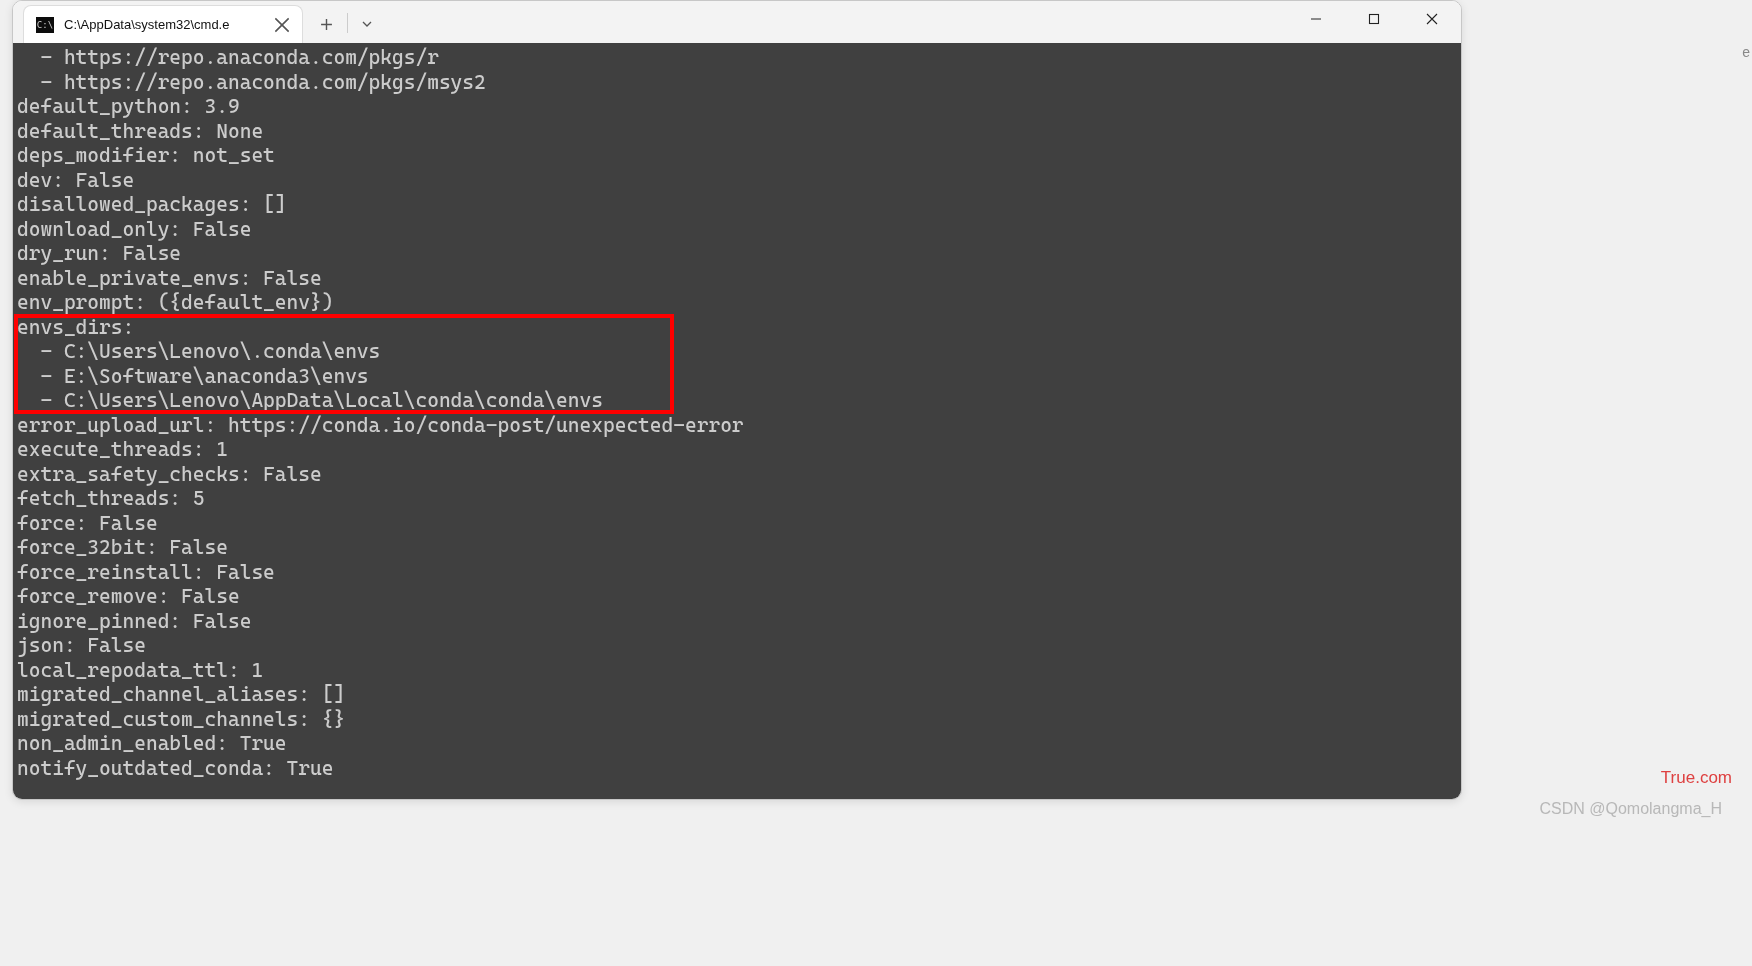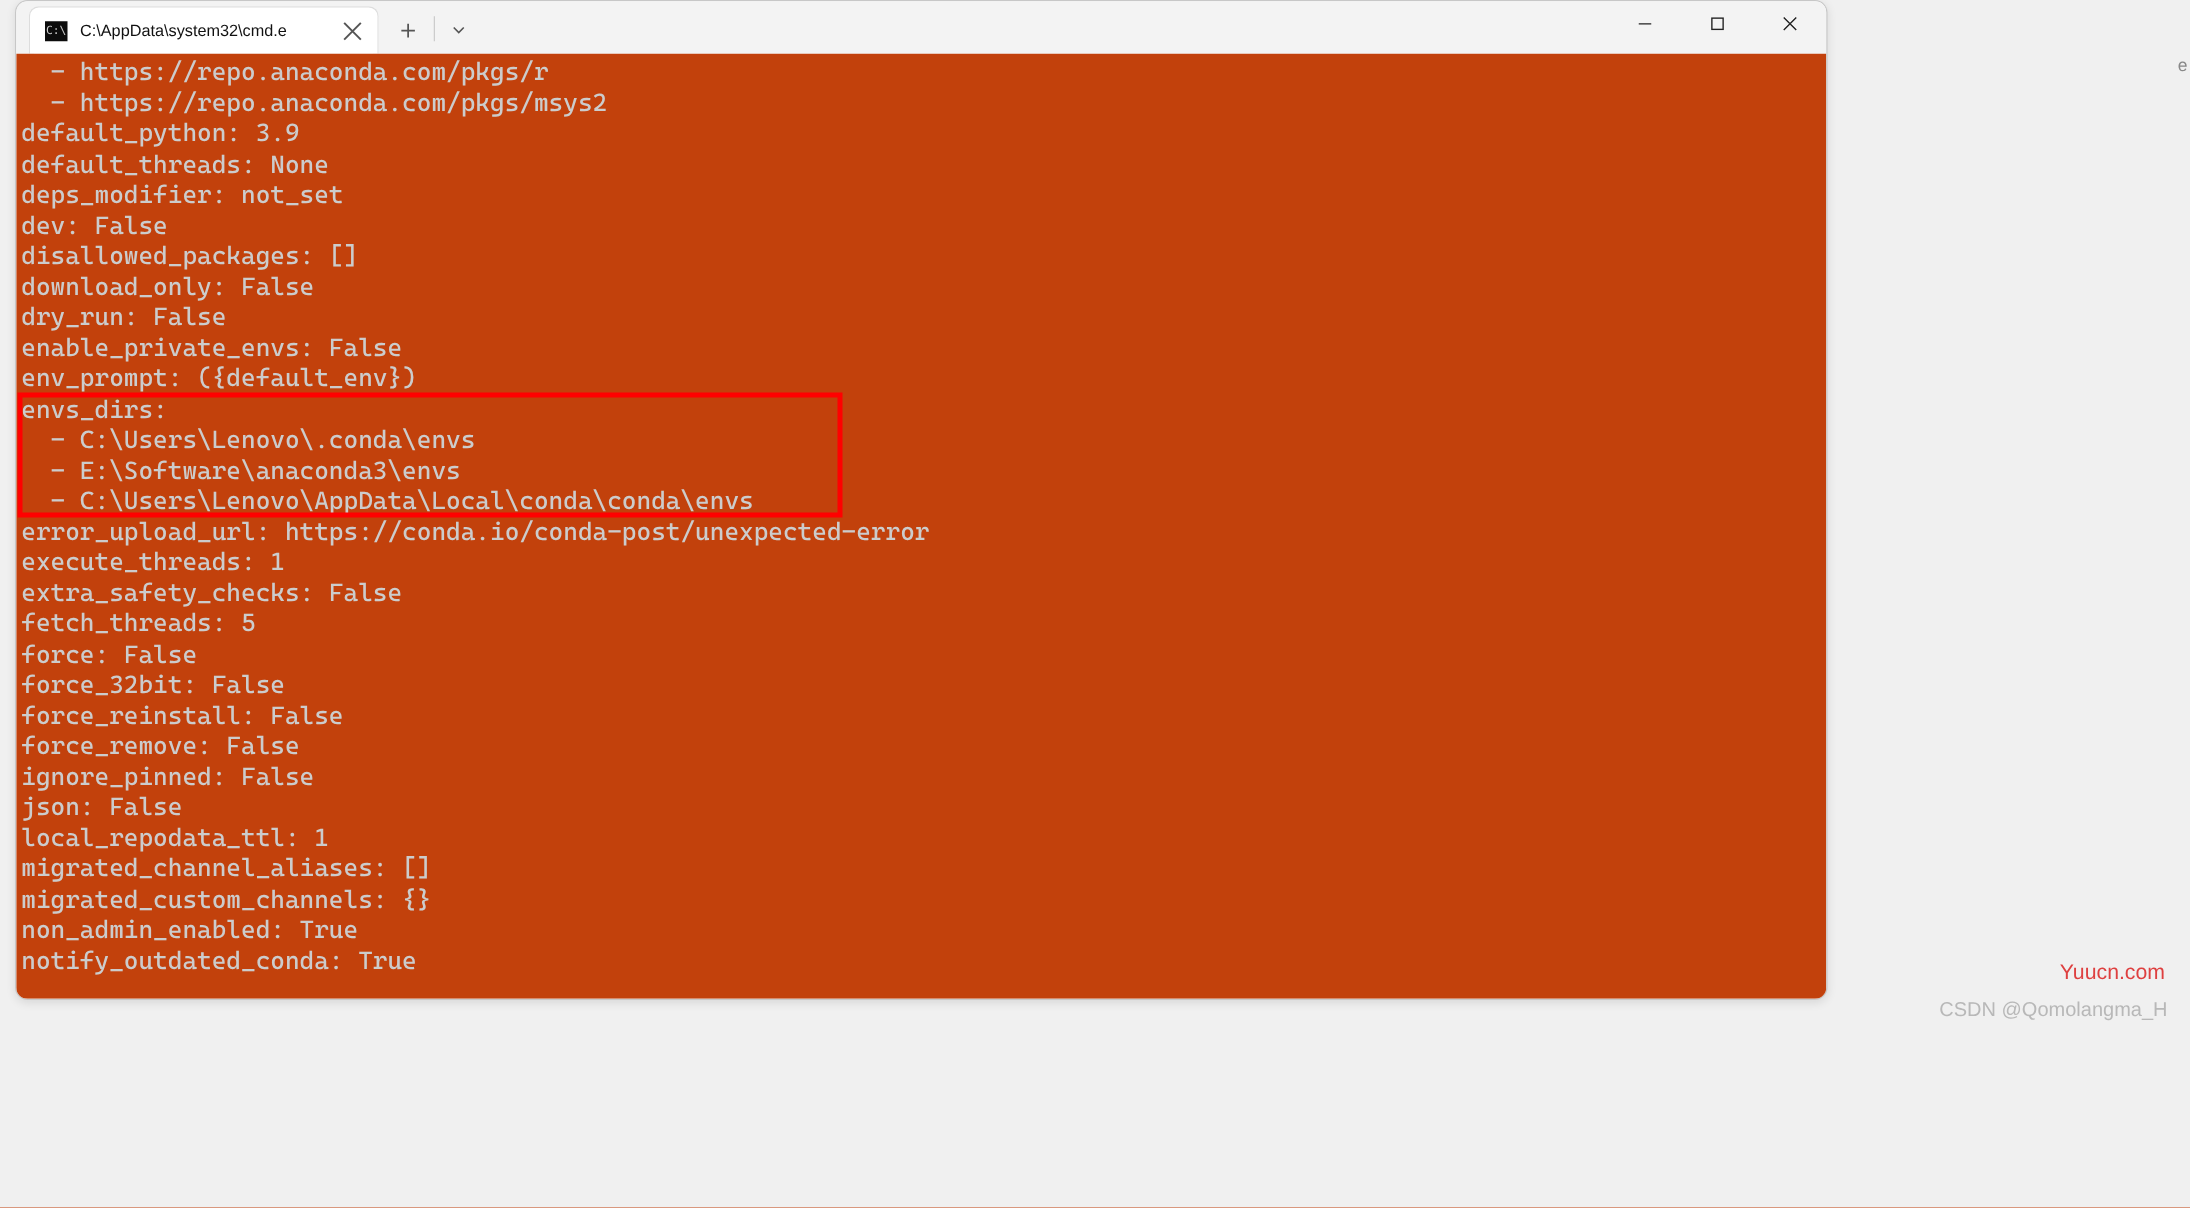--- a/index.html
+++ b/index.html
@@ -118,21 +118,21 @@
     height: 36px;
     display: flex;
     align-items: center;
     justify-content: center;
     cursor: pointer;
     color: #222;
   }
   .win-btn svg { width: 12px; height: 12px; }
   .terminal {
     flex: 1;
-    background: #c2410c;
+    background: #404040;
     color: #ccc;
     font-family: "Cascadia Mono", "Consolas", monospace;
     font-size: 20px;
     line-height: 24.5px;
     padding: 2px 4px;
     white-space: pre;
     overflow: hidden;
     position: relative;
   }
   .highlight-box {
@@ -143,21 +143,21 @@
   .watermark-right {
     position: absolute;
     right: 20px;
     bottom: 178px;
     color: #de4040;
     font-family: Arial, sans-serif;
     font-size: 17px;
   }
   .watermark-csdn {
     position: absolute;
-    right: 18px;
+    right: 30px;
     bottom: 148px;
     color: rgba(160,160,160,0.7);
     font-family: Arial, sans-serif;
     font-size: 16px;
   }
   .bg-letter {
     position: absolute;
     right: 2px;
     top: 44px;
     font-size: 14px;
@@ -209,14 +209,14 @@
           </svg>
       </div>
     </div>
   </div>
 
   <div class="terminal" id="terminal-body"><div>  - https://repo.anaconda.com/pkgs/r</div><div>  - https://repo.anaconda.com/pkgs/msys2</div><div>default_python: 3.9</div><div>default_threads: None</div><div>deps_modifier: not_set</div><div>dev: False</div><div>disallowed_packages: []</div><div>download_only: False</div><div>dry_run: False</div><div>enable_private_envs: False</div><div>env_prompt: ({default_env})</div><div>envs_dirs:</div><div>  - C:\Users\Lenovo\.conda\envs</div><div>  - E:\Software\anaconda3\envs</div><div>  - C:\Users\Lenovo\AppData\Local\conda\conda\envs</div><div>error_upload_url: https://conda.io/conda-post/unexpected-error</div><div>execute_threads: 1</div><div>extra_safety_checks: False</div><div>fetch_threads: 5</div><div>force: False</div><div>force_32bit: False</div><div>force_reinstall: False</div><div>force_remove: False</div><div>ignore_pinned: False</div><div>json: False</div><div>local_repodata_ttl: 1</div><div>migrated_channel_aliases: []</div><div>migrated_custom_channels: {}</div><div>non_admin_enabled: True</div><div>notify_outdated_conda: True</div></div>
 </div>
 
 <div class="highlight-box" id="hl" style="left: 14px; top: 313.5px; width: 660px; height: 100px;"></div>
 
-<span class="watermark-right">Yuucn.com</span>
+<span class="watermark-right">True.com</span>
 <span class="watermark-csdn">CSDN @Qomolangma_H</span>
 
 </body></html>

